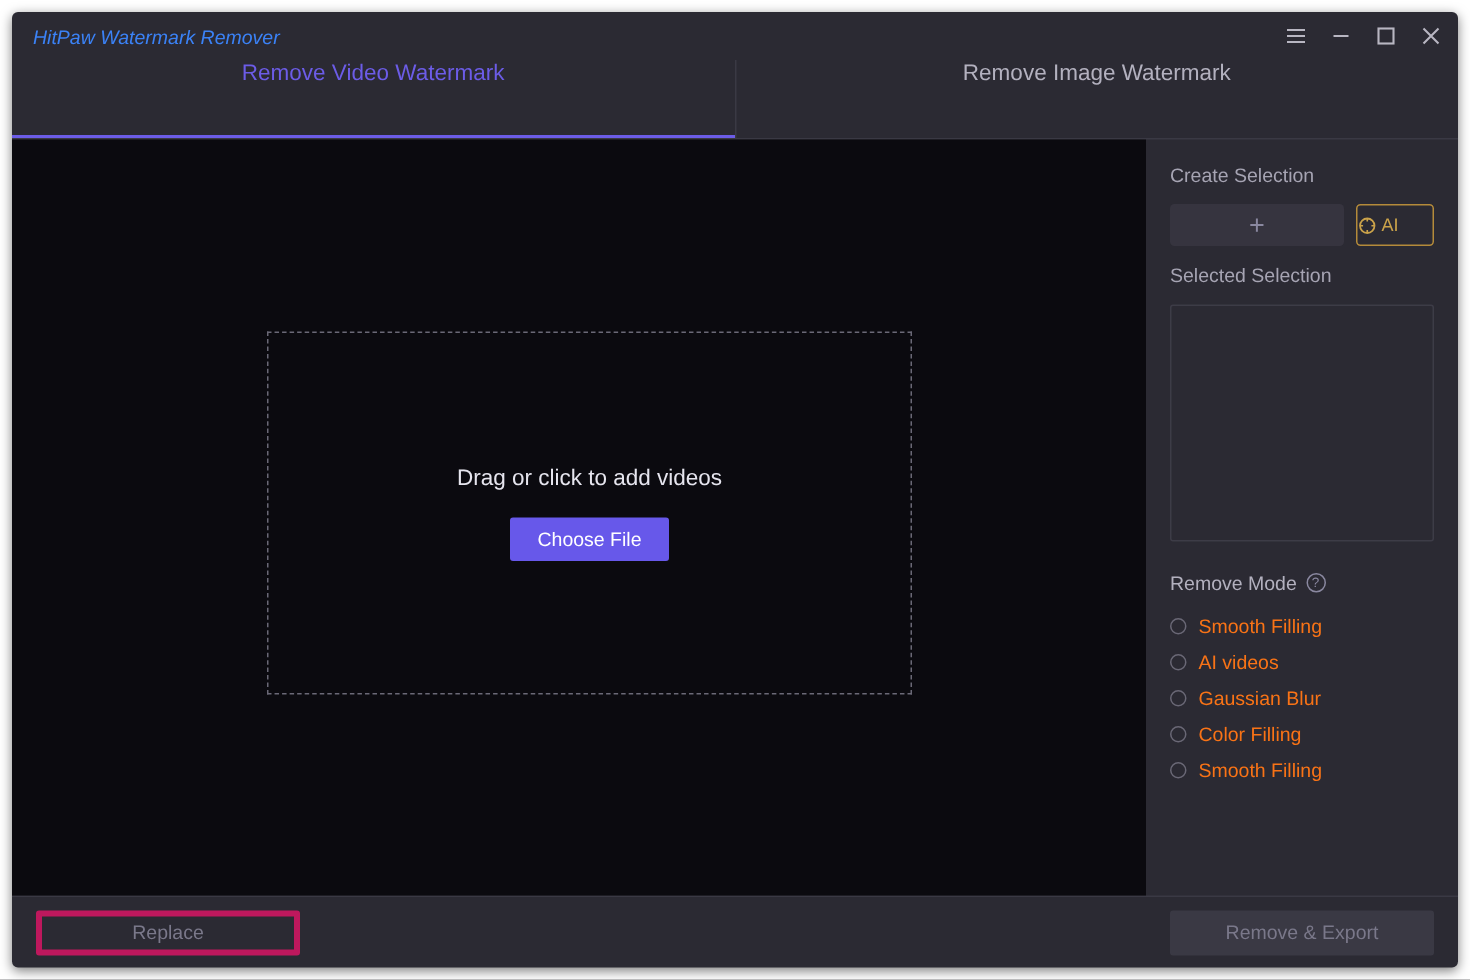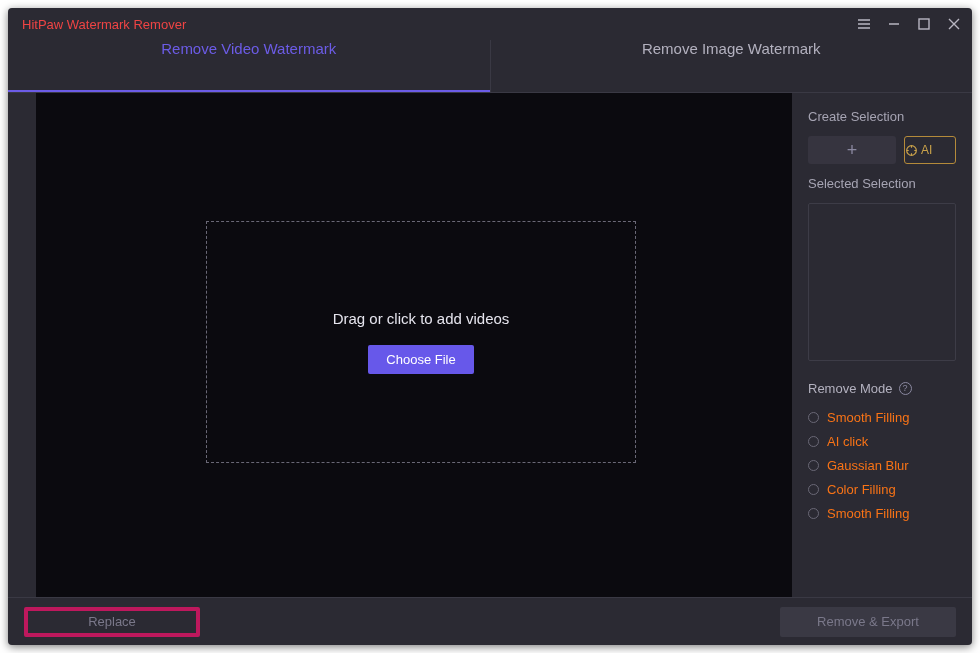--- a/index.html
+++ b/index.html
@@ -5,38 +5,38 @@
   * { box-sizing: border-box; margin: 0; padding: 0; }
   html, body { width: 980px; height: 653px; background: #fff; font-family: "Segoe UI", Arial, sans-serif; }
   .window {
     position: absolute; left: 8px; top: 8px; width: 964px; height: 637px;
     background: #2b2a33; border-radius: 4px; overflow: hidden;
     box-shadow: 0 2px 8px rgba(0,0,0,0.5);
     display: flex; flex-direction: column;
   }
   .titlebar {
     height: 32px; display: flex; align-items: center; justify-content: space-between;
-    padding: 0 10px 0 14px; color: #ef4444; font-size: 13px;
+    padding: 0 10px 0 14px; color: #3b82f6; font-size: 13px; font-style: italic;
   }
   .titlebar-buttons { display: flex; gap: 14px; align-items: center; }
   .tb-btn { width: 16px; height: 16px; display: flex; align-items: center; justify-content: center; cursor: pointer; color: #b8b6c2; }
   .tb-btn svg { width: 14px; height: 14px; }
   .tabs { height: 52px; display: flex; }
   .tab {
     flex: 1; display: flex; justify-content: center;
     font-size: 15px; color: #b3b1bf; cursor: pointer; position: relative;
   }
   .tab.active { color: #6c5ce7; }
   .tab.active::after {
     content: ""; position: absolute; left: 0; right: 0; bottom: 0; height: 2px; background: #6c5ce7;
   }
   .tab-divider { width: 1px; background: #3a3944; }
   .body { flex: 1; display: flex; border-top: 1px solid #3a3944; }
   .canvas-area {
-    width: 756px; background: #0b0a0f; position: relative; margin-left: 28px;
+    width: 756px; background: #0b0a0f; position: relative;
   }
   .dropzone {
     position: absolute; left: 170px; top: 128px; width: 430px; height: 242px;
     border: 1px dashed #6a6876;
     display: flex; flex-direction: column; align-items: center; justify-content: center;
     gap: 18px;
   }
   .drop-text { color: #e6e5ee; font-size: 15px; }
   .choose-btn {
     background: #6758ea; color: #fff; font-size: 13px;
@@ -158,21 +158,21 @@
         <span class="help-icon">?</span>
       </div>
 
       <div class="radio-list">
         <label class="radio-item">
           <span class="radio-dot"></span>
           <span>Smooth Filling</span>
         </label>
         <label class="radio-item">
           <span class="radio-dot"></span>
-          <span>AI click</span>
+          <span>AI videos</span>
         </label>
         <label class="radio-item">
           <span class="radio-dot"></span>
           <span>Gaussian Blur</span>
         </label>
         <label class="radio-item">
           <span class="radio-dot"></span>
           <span>Color Filling</span>
         </label>
         <label class="radio-item">

